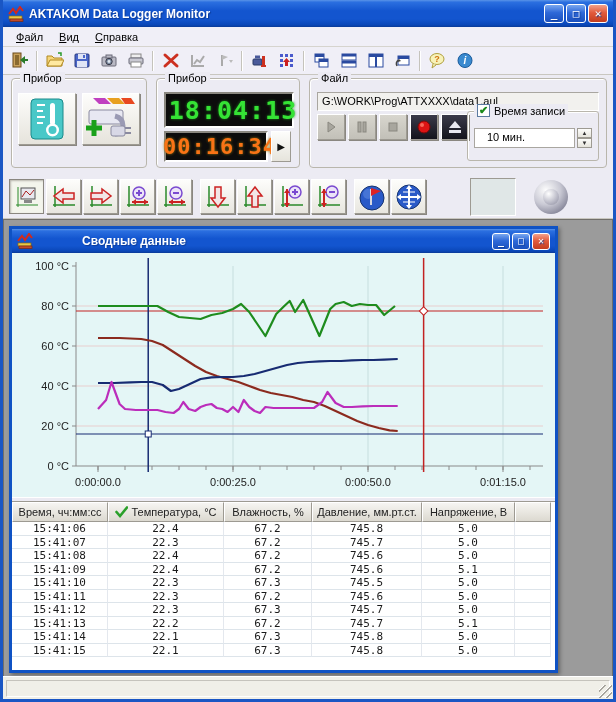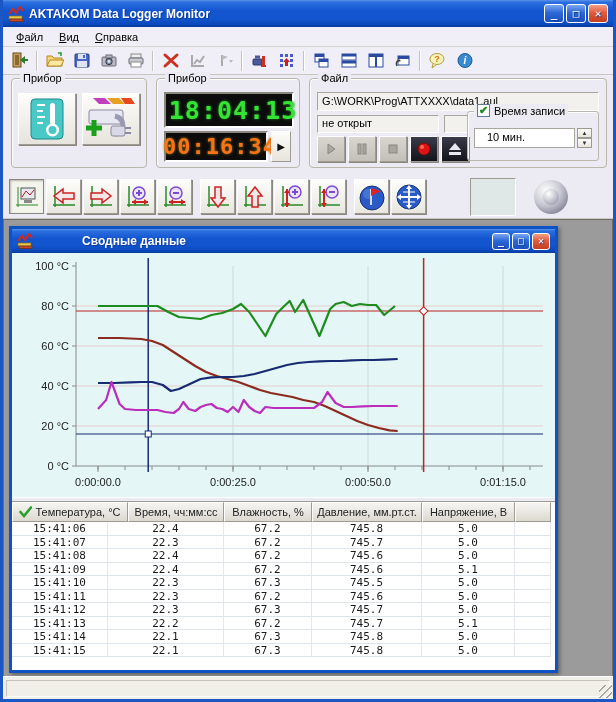--- a/index.html
+++ b/index.html
@@ -327,24 +327,20 @@
       <div class="led led-clock">18:04:13</div>
       <div class="led-row">
         <div class="led led-elapsed">00:16:34</div>
         <div class="led-arrow-btn">▶</div>
       </div>
     </div>
 
     <div class="groupbox gb-file">
       <span class="gb-label">Файл</span>
       <div class="file-path">G:\WORK\Prog\ATTXXXX\data1.aul</div>
-      <div class="file-mid">
-        <div class="file-status">не открыт</div>
-        <div class="file-smallbox"></div>
-      </div>
       <div class="transport">
         <div class="t-btn">
           <svg width="12" height="12" viewBox="0 0 12 12">
               <polygon points="3,1 10,6 3,11" fill="#a8a69e" stroke="#8a8880"></polygon>
             </svg>
         </div>
         <div class="t-btn">
           <svg width="12" height="12" viewBox="0 0 12 12">
               <rect x="2" y="1" width="3" height="10" fill="#a8a69e" stroke="#8a8880"></rect>
               <rect x="7" y="1" width="3" height="10" fill="#a8a69e" stroke="#8a8880"></rect>
@@ -653,28 +649,28 @@
               <polyline points="86.0,85.0 107.6,85.0 129.2,86.0 140.0,88.0 150.8,92.0 161.6,99.0 172.4,106.0 183.2,113.0 194.0,119.0 204.8,123.0 215.6,126.0 226.4,129.0 237.2,133.0 248.0,137.0 258.8,140.0 269.6,142.0 280.4,144.0 291.2,147.0 302.0,149.0 312.8,153.0 323.6,158.0 334.4,163.0 345.2,168.0 356.0,172.0 366.8,175.0 377.6,177.4 385.7,178.0" fill="none" stroke="#8b2a1e" stroke-width="2.2" stroke-linejoin="round"></polyline>
               <polyline points="86.0,130.0 102.2,130.0 118.4,129.4 129.2,129.0 140.0,129.0 150.8,132.0 158.9,138.0 167.0,136.0 177.8,131.0 188.6,126.0 199.4,124.4 210.2,124.0 221.0,124.0 231.8,123.0 242.6,121.0 253.4,118.0 264.2,115.0 275.0,112.0 285.8,110.0 296.6,109.0 307.4,108.4 318.2,108.0 329.0,108.0 339.8,107.4 350.6,107.0 361.4,107.0 372.2,106.6 385.7,106.0" fill="none" stroke="#172b72" stroke-width="2.2" stroke-linejoin="round"></polyline>
               <polyline points="86.0,156.0 94.1,147.0 99.5,129.0 107.6,151.0 113.0,156.0 123.8,157.0 134.6,157.0 145.4,157.0 153.5,159.0 161.6,160.0 167.0,156.0 171.3,149.0 176.7,156.0 183.2,158.0 188.6,154.0 194.0,152.0 199.4,151.0 204.8,155.0 210.2,156.0 215.6,159.0 221.0,154.0 226.4,159.0 231.8,147.0 237.2,154.0 242.6,158.0 248.0,160.0 253.4,154.0 261.5,155.0 269.6,155.0 280.4,155.0 291.2,155.0 302.0,155.0 310.1,149.0 315.5,139.0 323.6,150.0 331.7,154.0 339.8,154.0 350.6,153.4 361.4,153.0 372.2,153.0 385.7,153.0" fill="none" stroke="#bb2dbb" stroke-width="2.2" stroke-linejoin="round"></polyline>
               <rect x="133.22" y="178" width="6" height="6" fill="#fff" stroke="#172b72"></rect>
               <rect x="408.62" y="55" width="6" height="6" fill="#fff" stroke="#c22222" transform="rotate(45 411.62 58)"></rect>
             </svg>
           </div>
         <div class="splitter"></div>
         <div class="grid" id="data-grid">
             <div class="grid-header">
+              <div class="gh-cell" style="width: 96px;">
+                <span>Время, чч:мм:сс</span>
+              </div>
               <div class="gh-cell" style="width: 116px;">
                 <svg width="13" height="12" viewBox="0 0 13 12">
                   <path d="M1.5 6 L5 10 L12 1.5" fill="none" stroke="#2aa02a" stroke-width="2.6" stroke-linecap="round"></path>
                 </svg>
                 <span>Температура, °С</span>
-              </div>
-              <div class="gh-cell" style="width: 96px;">
-                <span>Время, чч:мм:сс</span>
               </div>
               <div class="gh-cell" style="width: 88px;">
                 <span>Влажность, %</span>
               </div>
               <div class="gh-cell" style="width: 110px;">
                 <span>Давление, мм.рт.ст.</span>
               </div>
               <div class="gh-cell" style="width: 93px;">
                 <span>Напряжение, В</span>
               </div>

